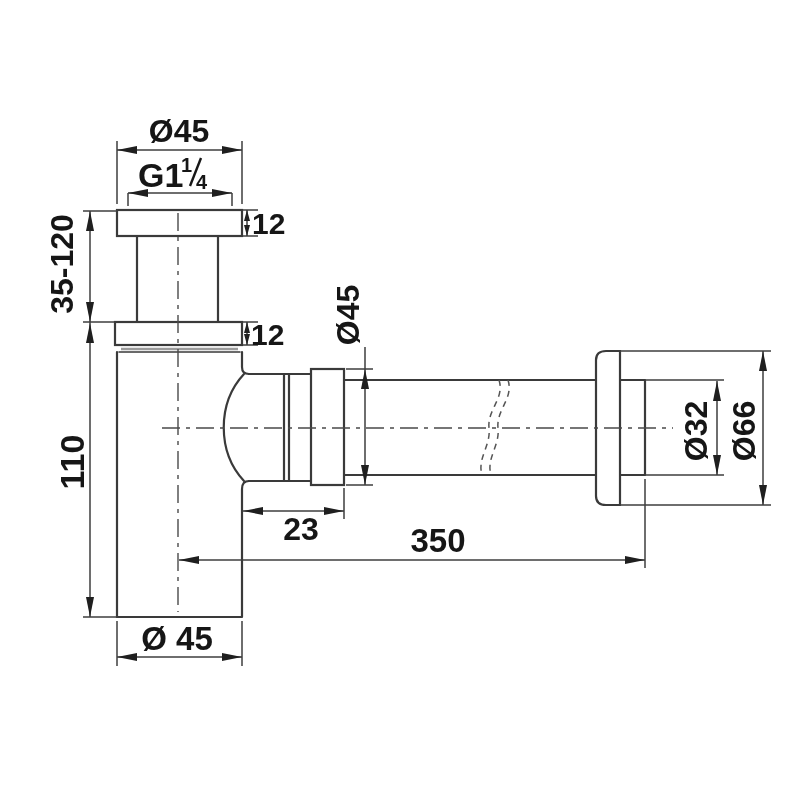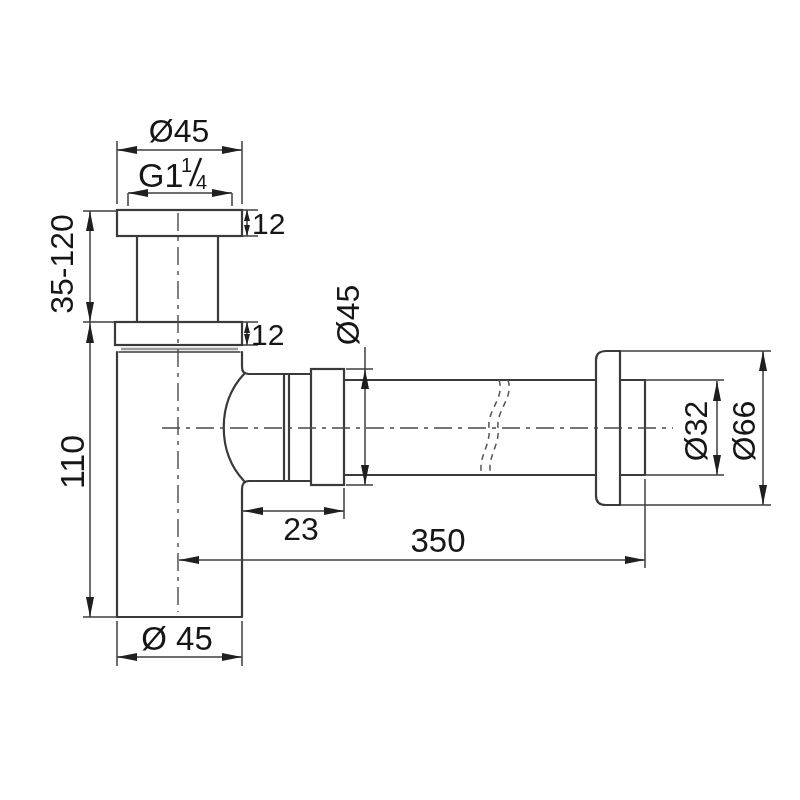--- a/index.html
+++ b/index.html
@@ -6,20 +6,21 @@
     margin: 0;
     padding: 0;
     background: #ffffff;
   }
   .stage {
     position: relative;
     width: 800px;
     height: 800px;
     background: #ffffff;
     overflow: hidden;
+    font-weight: bold;
   }
   svg text {
     font-family: "Liberation Sans", "DejaVu Sans", sans-serif;
     fill: #161616;
   }
   .part   { stroke: #3a3a3a; stroke-width: 2.2; fill: none; stroke-linecap: round; }
   .rim    { stroke: #9b9b9b; stroke-width: 2.4; fill: none; }
   .dim    { stroke: #3f3f3f; stroke-width: 1.5; fill: none; stroke-linecap: butt; }
   .center { stroke: #4a4a4a; stroke-width: 1.4; fill: none; stroke-dasharray: 18 6 4 6; }
   .break  { stroke: #555555; stroke-width: 1.5; fill: none; stroke-dasharray: 6 5; }

